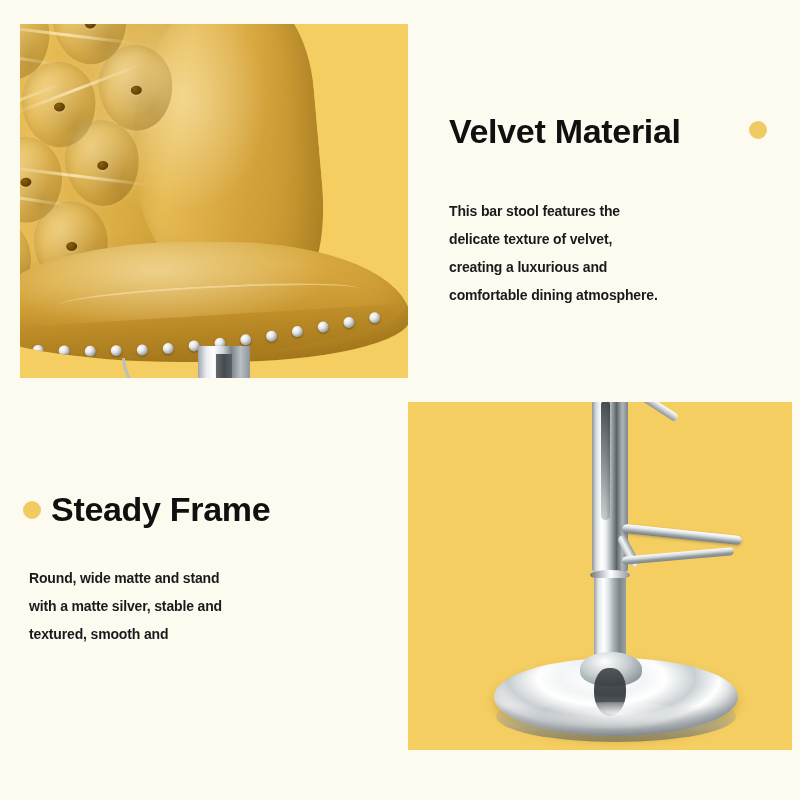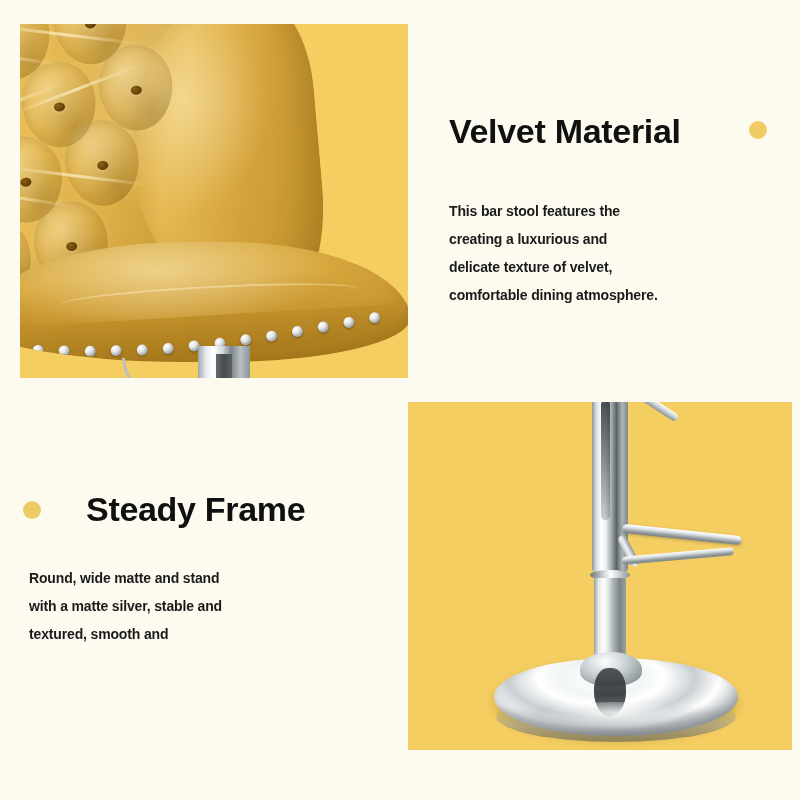--- a/index.html
+++ b/index.html
@@ -185,21 +185,21 @@
   .dot { position:absolute; width:18px; height:18px; border-radius:50%; background:#f0cb64; }
   #dot-velvet { left:749px; top:121px; }
   #dot-frame  { left:23px;  top:501px; }
 
   .heading {
     position:absolute;
     font-size:34px; font-weight:bold; color:#111010;
     letter-spacing:-0.3px; white-space:nowrap;
   }
   #heading-velvet { left:449px; top:112px; }
-  #heading-frame  { left:86px;  top:490px;text-align:center; }
+  #heading-frame  { left:51px;  top:490px;text-align:center; }
 
   .body {
     position:absolute;
     font-size:14px; font-weight:bold; color:#1a1a1a;
     line-height:28px; letter-spacing:-0.15px;
   }
   #body-velvet { left:449px; top:197px; width:352px; }
   #body-frame  { left:29px;  top:564px; width:372px; }
   .body .line { display:block; white-space:nowrap; }
 </style>
@@ -257,22 +257,22 @@
       <div class="lever-wire"></div>
       <div class="post"></div>
       <div class="post-dark"></div>
     </div>
   </div>
 
   <div class="dot" id="dot-velvet"></div>
   <div class="heading" id="heading-velvet">Velvet Material</div>
   <div class="body" id="body-velvet">
     <span class="line">This bar stool features the</span>
+    <span class="line">delicate texture of velvet,</span>
     <span class="line">creating a luxurious and</span>
-    <span class="line">delicate texture of velvet,</span>
     <span class="line">comfortable dining atmosphere.</span>
   </div>
 
   <div class="dot" id="dot-frame"></div>
   <div class="heading" id="heading-frame">Steady Frame</div>
   <div class="body" id="body-frame">
     <span class="line">Round, wide matte and stand</span>
     <span class="line">with a matte silver, stable and</span>
     <span class="line">textured, smooth and</span>
   </div>

